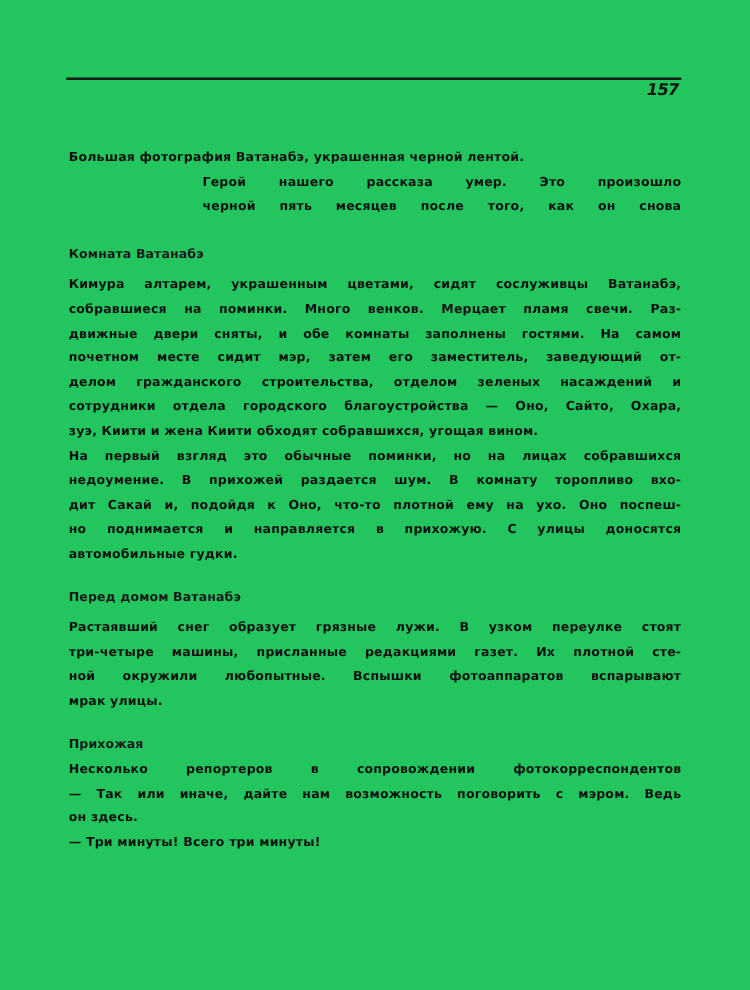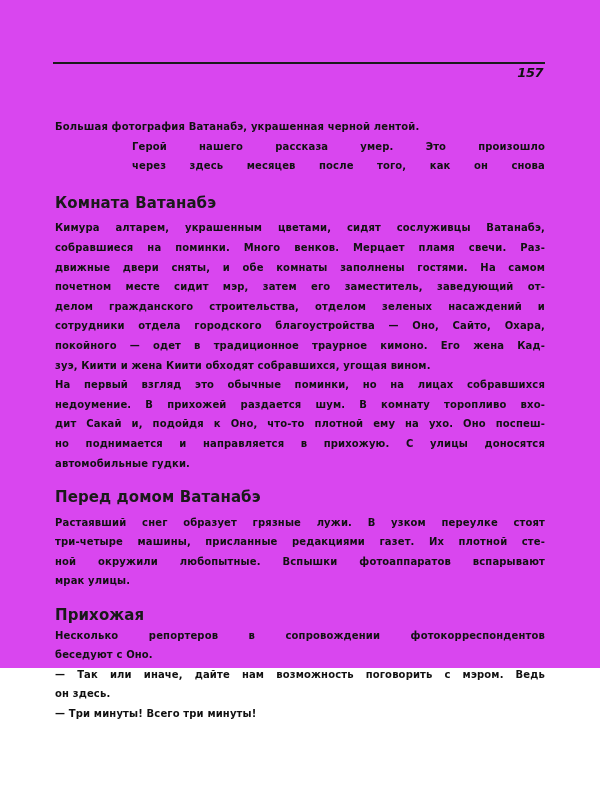--- a/index.html
+++ b/index.html
@@ -11,22 +11,22 @@
     width: 600px;
     height: 792px;
     position: relative;
     overflow: hidden;
     font-family: "DejaVu Sans", "Liberation Sans", sans-serif;
     color: #111111;
   }
   .page {
     position: absolute;
     left: 0; top: 0;
-    width: 600px; height: 668px;
-    background: #d946ef;
+    width: 600px; height: 792px;
+    background: #22c55e;
   }
   .header-rule {
     position: absolute;
     left: 53px;
     top: 62px;
     width: 492px;
     height: 2px;
     background: #1a1a1a;
   }
   .page-number {
@@ -54,25 +54,25 @@
     font-weight: bold;
     white-space: nowrap;
     text-align: justify;
     text-align-last: justify;
     letter-spacing: 0.15px;
   }
   .line.last {
     text-align-last: left;
   }
   .indent-block .line {
-    margin-left: 77px;
+    margin-left: 107px;
   }
   .heading {
     display: block;
-    font-size: 15px;
+    font-size: 10px;
     line-height: 19.6px;
     height: 19.6px;
     font-weight: bold;
     color: #1a1a1a;
     letter-spacing: 0.1px;
   }
   .section {
     margin-top: 0;
   }
   .gap-lg { height: 18px; }
@@ -86,36 +86,35 @@
 
   <div class="header-rule"></div>
   <div class="page-number">157</div>
 
   <div class="content">
 
     <div class="section">
       <span class="line last">Большая фотография Ватанабэ, украшенная черной лентой.</span>
       <div class="indent-block">
         <span class="line">Герой нашего рассказа умер. Это  произошло</span>
-        <span class="line">через здесь месяцев после того, как он снова</span>
+        <span class="line">черной пять месяцев после того, как он снова</span>
       </div>
     </div>
 
     <div class="gap-lg"></div>
 
     <div class="section">
       <span class="heading">Комната Ватанабэ</span>
       <div class="gap-sm"></div>
       <span class="line">Кимура алтарем, украшенным цветами, сидят сослуживцы Ватанабэ,</span>
       <span class="line">собравшиеся на поминки. Много венков. Мерцает пламя свечи. Раз-</span>
       <span class="line">движные двери сняты, и обе комнаты заполнены гостями. На самом</span>
       <span class="line">почетном месте сидит мэр, затем его заместитель, заведующий от-</span>
       <span class="line">делом гражданского строительства, отделом зеленых насаждений и</span>
       <span class="line">сотрудники отдела городского благоустройства — Оно, Сайто, Охара,</span>
-      <span class="line">покойного — одет в традиционное траурное кимоно. Его жена Кад-</span>
       <span class="line last">зуэ, Киити и жена Киити обходят собравшихся, угощая вином.</span>
       <span class="line">На первый взгляд это обычные поминки, но на лицах собравшихся</span>
       <span class="line">недоумение. В прихожей раздается шум. В комнату торопливо вхо-</span>
       <span class="line">дит Сакай и, подойдя к Оно, что-то плотной ему на ухо. Оно поспеш-</span>
       <span class="line">но  поднимается и направляется в прихожую. С улицы доносятся</span>
       <span class="line last">автомобильные гудки.</span>
     </div>
 
     <div class="gap-md"></div>
 
@@ -126,20 +125,19 @@
       <span class="line">три-четыре машины, присланные редакциями газет. Их плотной сте-</span>
       <span class="line">ной окружили любопытные. Вспышки фотоаппаратов вспарывают</span>
       <span class="line last">мрак улицы.</span>
     </div>
 
     <div class="gap-md"></div>
 
     <div class="section">
       <span class="heading">Прихожая</span>
       <span class="line">Несколько репортеров в сопровождении фотокорреспондентов</span>
-      <span class="line last">беседуют с Оно.</span>
       <span class="line">— Так или иначе, дайте нам возможность поговорить с мэром. Ведь</span>
       <span class="line last">он здесь.</span>
       <span class="line last">— Три минуты! Всего три минуты!</span>
     </div>
 
   </div>
 </div>
 
 </body></html>

